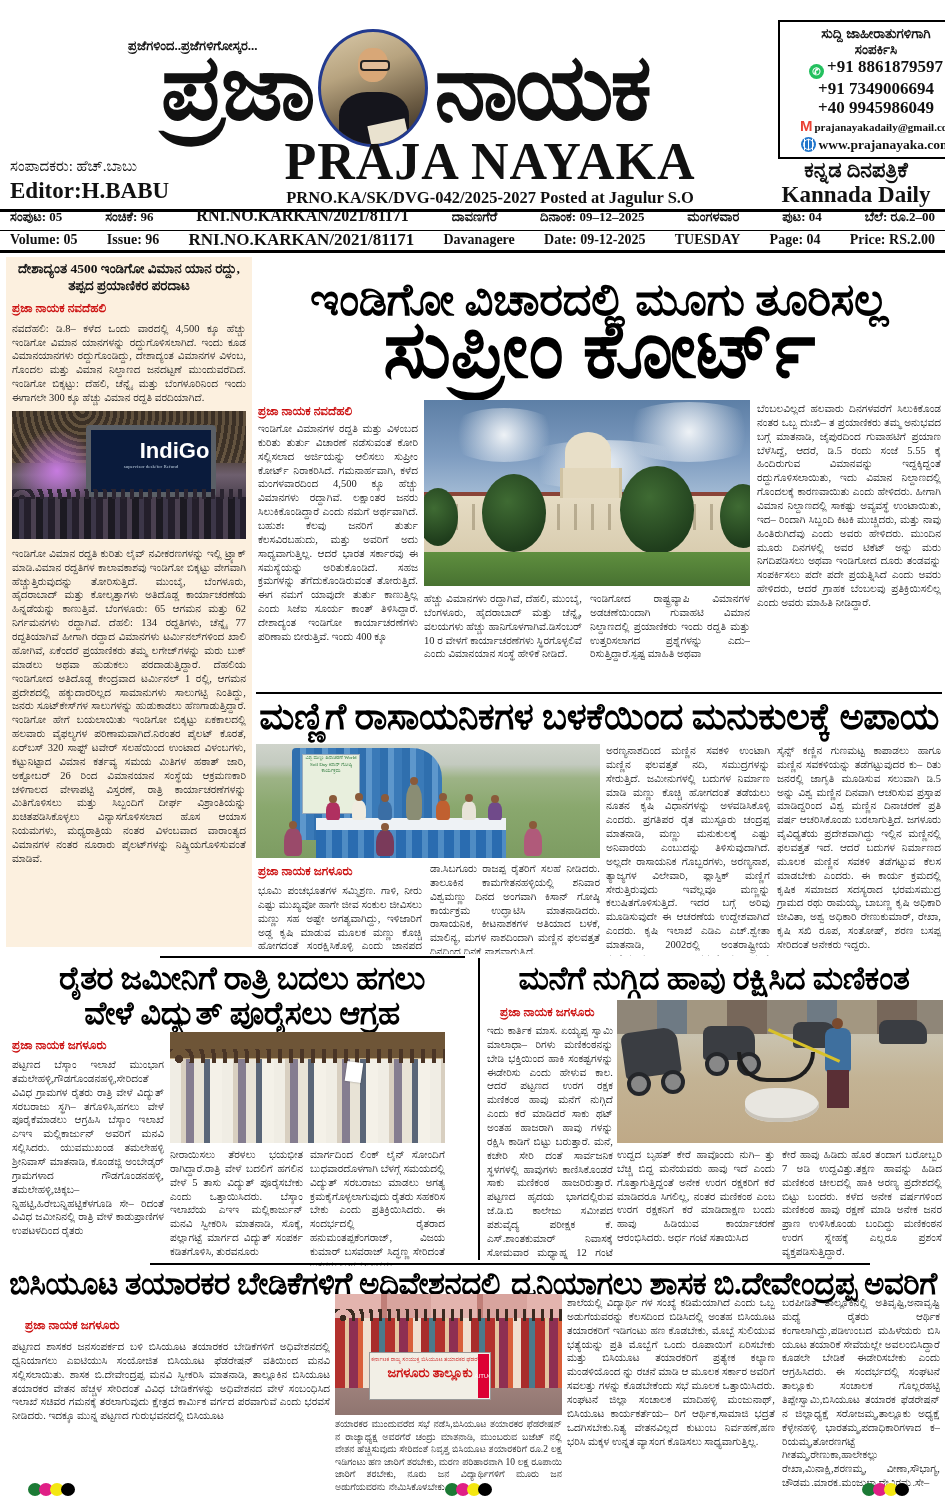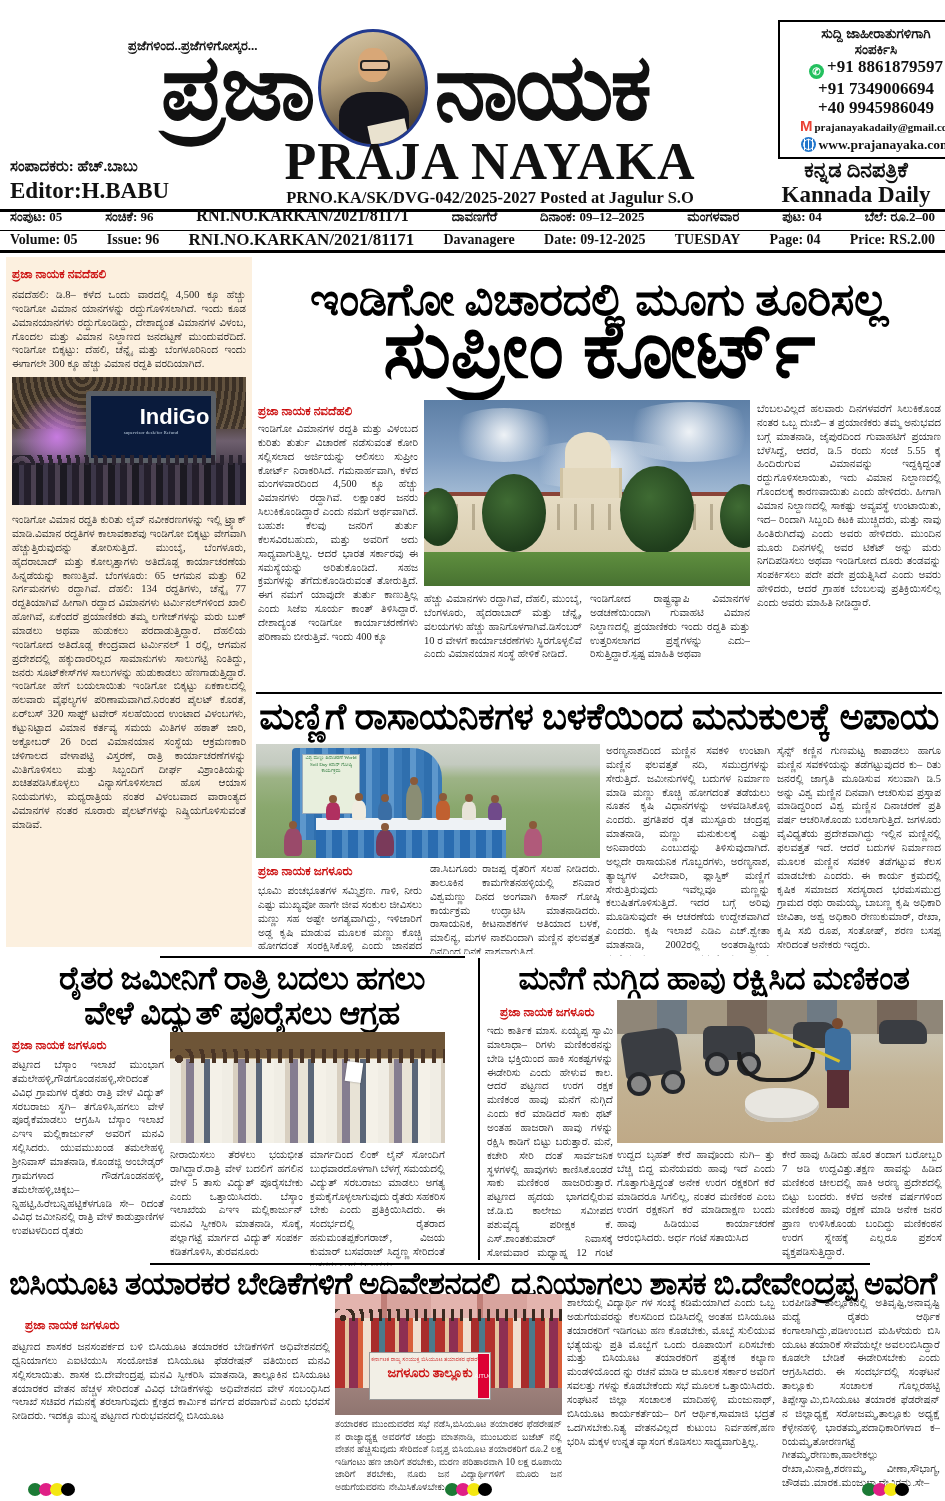--- a/index.html
+++ b/index.html
@@ -123,21 +123,21 @@
       <span class="amb-face"></span>
       <span class="amb-glass"></span>
       <span class="amb-paper"></span>
     </span>
     <span class="kn">ನಾಯಕ</span>
   </div>
 
   <div class="abs" style="left:220px;top:136px;width:540px;text-align:center;font-size:52px;font-weight:800;letter-spacing:1px;line-height:1;">PRAJA NAYAKA</div>
   <div class="abs" style="left:220px;top:188px;width:540px;text-align:center;font-size:16.5px;font-weight:bold;">PRNO.KA/SK/DVG-042/2025-2027 Posted at Jagulur S.O</div>
 
-  <div class="abs" style="left:10px;top:158px;font-size:15px;font-weight:bold;">ಸಂಪಾದಕರು: ಹೆಚ್.ಬಾಬು</div>
+  <div class="abs" style="left:10px;top:158px;font-size:15px;font-weight:normal;">ಸಂಪಾದಕರು: ಹೆಚ್.ಬಾಬು</div>
   <div class="abs" style="left:10px;top:178px;font-size:23px;font-weight:800;">Editor:H.BABU</div>
 
   <div class="abs contact-box" style="left:778px;top:20px;width:152px;">
     <div class="h">ಸುದ್ದಿ ಜಾಹೀರಾತುಗಳಿಗಾಗಿ</div>
     <div class="h">ಸಂಪರ್ಕಿಸಿ</div>
     <div class="phone"><span class="cicon wa">✆</span><span>+91 8861879597</span></div>
     <div class="phone"><span>+91 7349006694</span></div>
     <div class="phone"><span>+40 9945986049</span></div>
     <div class="smalllink"><span class="gm">M</span><span>prajanayakadaily@gmail.com</span></div>
     <div class="weblink" style="margin-top:3px;"><span class="cicon globe"></span><span>www.prajanayaka.com</span></div>
@@ -164,20 +164,21 @@
   <span style="font-size:17px;">RNI.NO.KARKAN/2021/81171</span>
   <span>Davanagere</span>
   <span>Date: 09-12-2025</span>
   <span>TUESDAY</span>
   <span>Page: 04</span>
   <span>Price: RS.2.00</span>
 </div>
 <div class="abs rule" style="left:0;top:250px;width:945px;height:3px;"></div>
 
 <div class="abs" style="left:6px;top:257px;width:246px;height:690px;background:#fcf0df;padding:4px 6px;box-sizing:border-box;">
+  <div style="font-size:13.5px;font-weight:bold;text-align:center;line-height:1.25;">ದೇಶಾದ್ಯಂತ 4500 ಇಂಡಿಗೋ ವಿಮಾನ ಯಾನ ರದ್ದು, ತಪ್ಪದ ಪ್ರಯಾಣಿಕರ ಪರದಾಟ</div>
   <div class="byline" style="margin-top:6px;">ಪ್ರಜಾ ನಾಯಕ ನವದೆಹಲಿ</div>
   <div class="bodytxt" style="margin-top:6px;">ನವದೆಹಲಿ: ಡಿ.8– ಕಳೆದ ಒಂದು ವಾರದಲ್ಲಿ 4,500 ಕ್ಕೂ ಹೆಚ್ಚು ಇಂಡಿಗೋ ವಿಮಾನ ಯಾನಗಳನ್ನು ರದ್ದುಗೊಳಿಸಲಾಗಿದೆ. ಇಂದು ಕೂಡ ವಿಮಾನಯಾನಗಳು ರದ್ದುಗೊಂಡಿದ್ದು, ದೇಶಾದ್ಯಂತ ವಿಮಾನಗಳ ವಿಳಂಬ, ಗೊಂದಲ ಮತ್ತು ವಿಮಾನ ನಿಲ್ದಾಣದ ಜನದಟ್ಟಣೆ ಮುಂದುವರೆದಿದೆ. ಇಂಡಿಗೋ ಬಿಕ್ಕಟ್ಟು: ದೆಹಲಿ, ಚೆನ್ನೈ ಮತ್ತು ಬೆಂಗಳೂರಿನಿಂದ ಇಂದು ಈಗಾಗಲೇ 300 ಕ್ಕೂ ಹೆಚ್ಚು ವಿಮಾನ ರದ್ದತಿ ವರದಿಯಾಗಿದೆ.</div>
 
   <div class="photo ph-indigo" style="position:relative;width:234px;height:128px;margin-top:6px;">
     <div class="ceil"></div>
     <div class="glow"></div>
     <div class="screen">
       <div class="t">IndiGo</div>
       <div class="s">supervisor desk/for Refund</div>
     </div>

